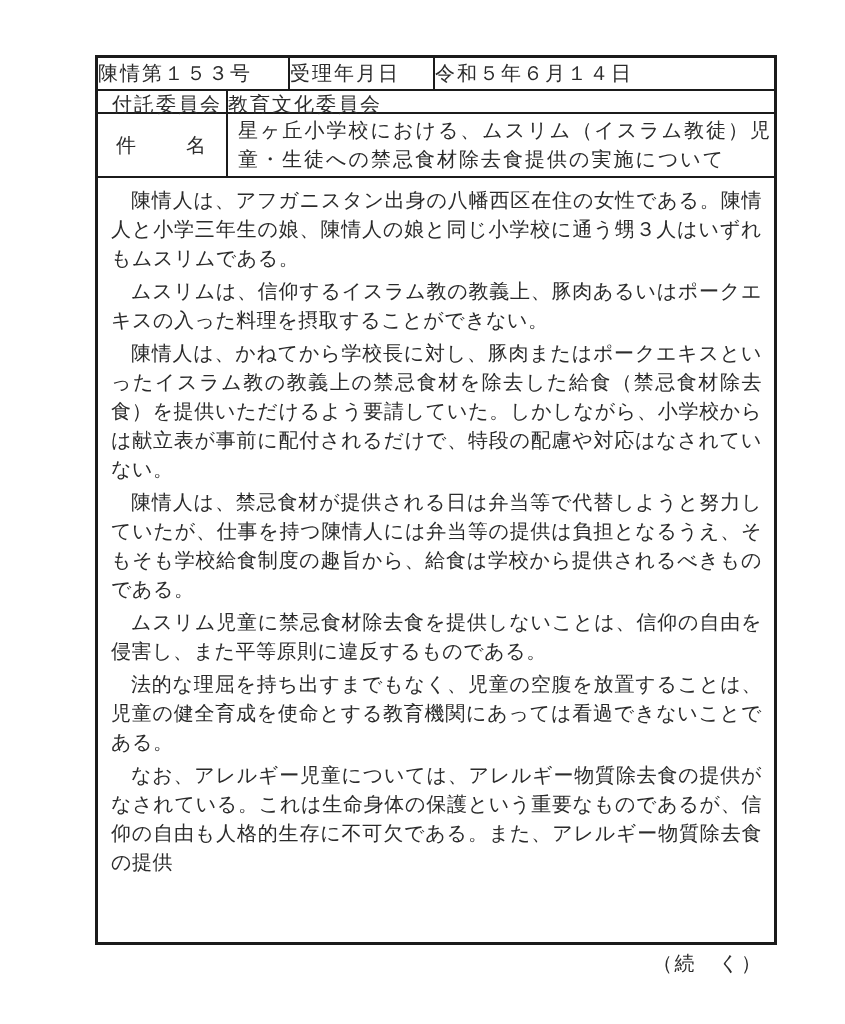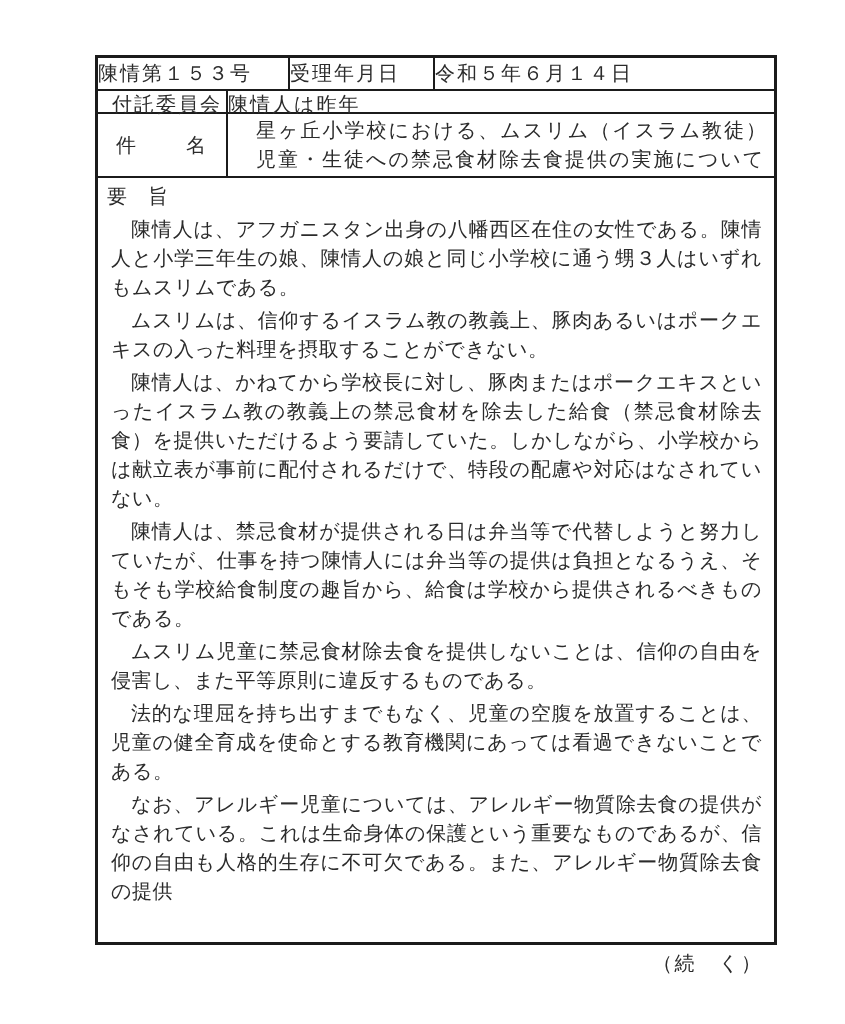--- a/index.html
+++ b/index.html
@@ -46,21 +46,21 @@
   .cell.center { justify-content: flex-start; }
   .cell.pad-left { padding-left: 14px; }
   .subject-label {
     justify-content: space-between;
     padding: 0 18px;
   }
   .subject-value {
     font-size: 20px;
     letter-spacing: 2px;
     line-height: 29px;
-    padding-left: 28px;
+    padding-left: 10px;
     white-space: normal;
     display: flex;
     align-items: center;
   }
   .subject-value span { display: block; }
   .body-cell {
     box-sizing: border-box;
     height: 753px;
     padding: 4px 8px 0 9px;
     font-size: 20px;
@@ -102,36 +102,35 @@
       <div class="cell center">
         <span>令和５年６月１４日</span>
       </div>
     </div>
 
     <div class="row row2">
       <div class="cell divider pad-left">
         <span>付託委員会</span>
       </div>
       <div class="cell center">
-        <span>陳情人は昨年</span>
+        <span>教育文化委員会</span>
       </div>
     </div>
 
     <div class="row row3">
       <div class="cell divider subject-label">
         <span>件</span>
         <span>名</span>
       </div>
       <div class="cell subject-value">
         <span>星ヶ丘小学校における、ムスリム（イスラム教徒）児童・生徒への禁忌食材除去食提供の実施について</span>
       </div>
     </div>
 
     <div class="body-cell">
-      <div class="summary-heading">要　旨</div>
       <p>陳情人は、アフガニスタン出身の八幡西区在住の女性である。陳情人と小学三年生の娘、陳情人の娘と同じ小学校に通う甥３人はいずれもムスリムである。</p>
       <p>ムスリムは、信仰するイスラム教の教義上、豚肉あるいはポークエキスの入った料理を摂取することができない。</p>
       <p>陳情人は、かねてから学校長に対し、豚肉またはポークエキスといったイスラム教の教義上の禁忌食材を除去した給食（禁忌食材除去食）を提供いただけるよう要請していた。しかしながら、小学校からは献立表が事前に配付されるだけで、特段の配慮や対応はなされていない。</p>
       <p>陳情人は、禁忌食材が提供される日は弁当等で代替しようと努力していたが、仕事を持つ陳情人には弁当等の提供は負担となるうえ、そもそも学校給食制度の趣旨から、給食は学校から提供されるべきものである。</p>
       <p>ムスリム児童に禁忌食材除去食を提供しないことは、信仰の自由を侵害し、また平等原則に違反するものである。</p>
       <p>法的な理屈を持ち出すまでもなく、児童の空腹を放置することは、児童の健全育成を使命とする教育機関にあっては看過できないことである。</p>
       <p>なお、アレルギー児童については、アレルギー物質除去食の提供がなされている。これは生命身体の保護という重要なものであるが、信仰の自由も人格的生存に不可欠である。また、アレルギー物質除去食の提供</p>
     </div>
 
   </div>

